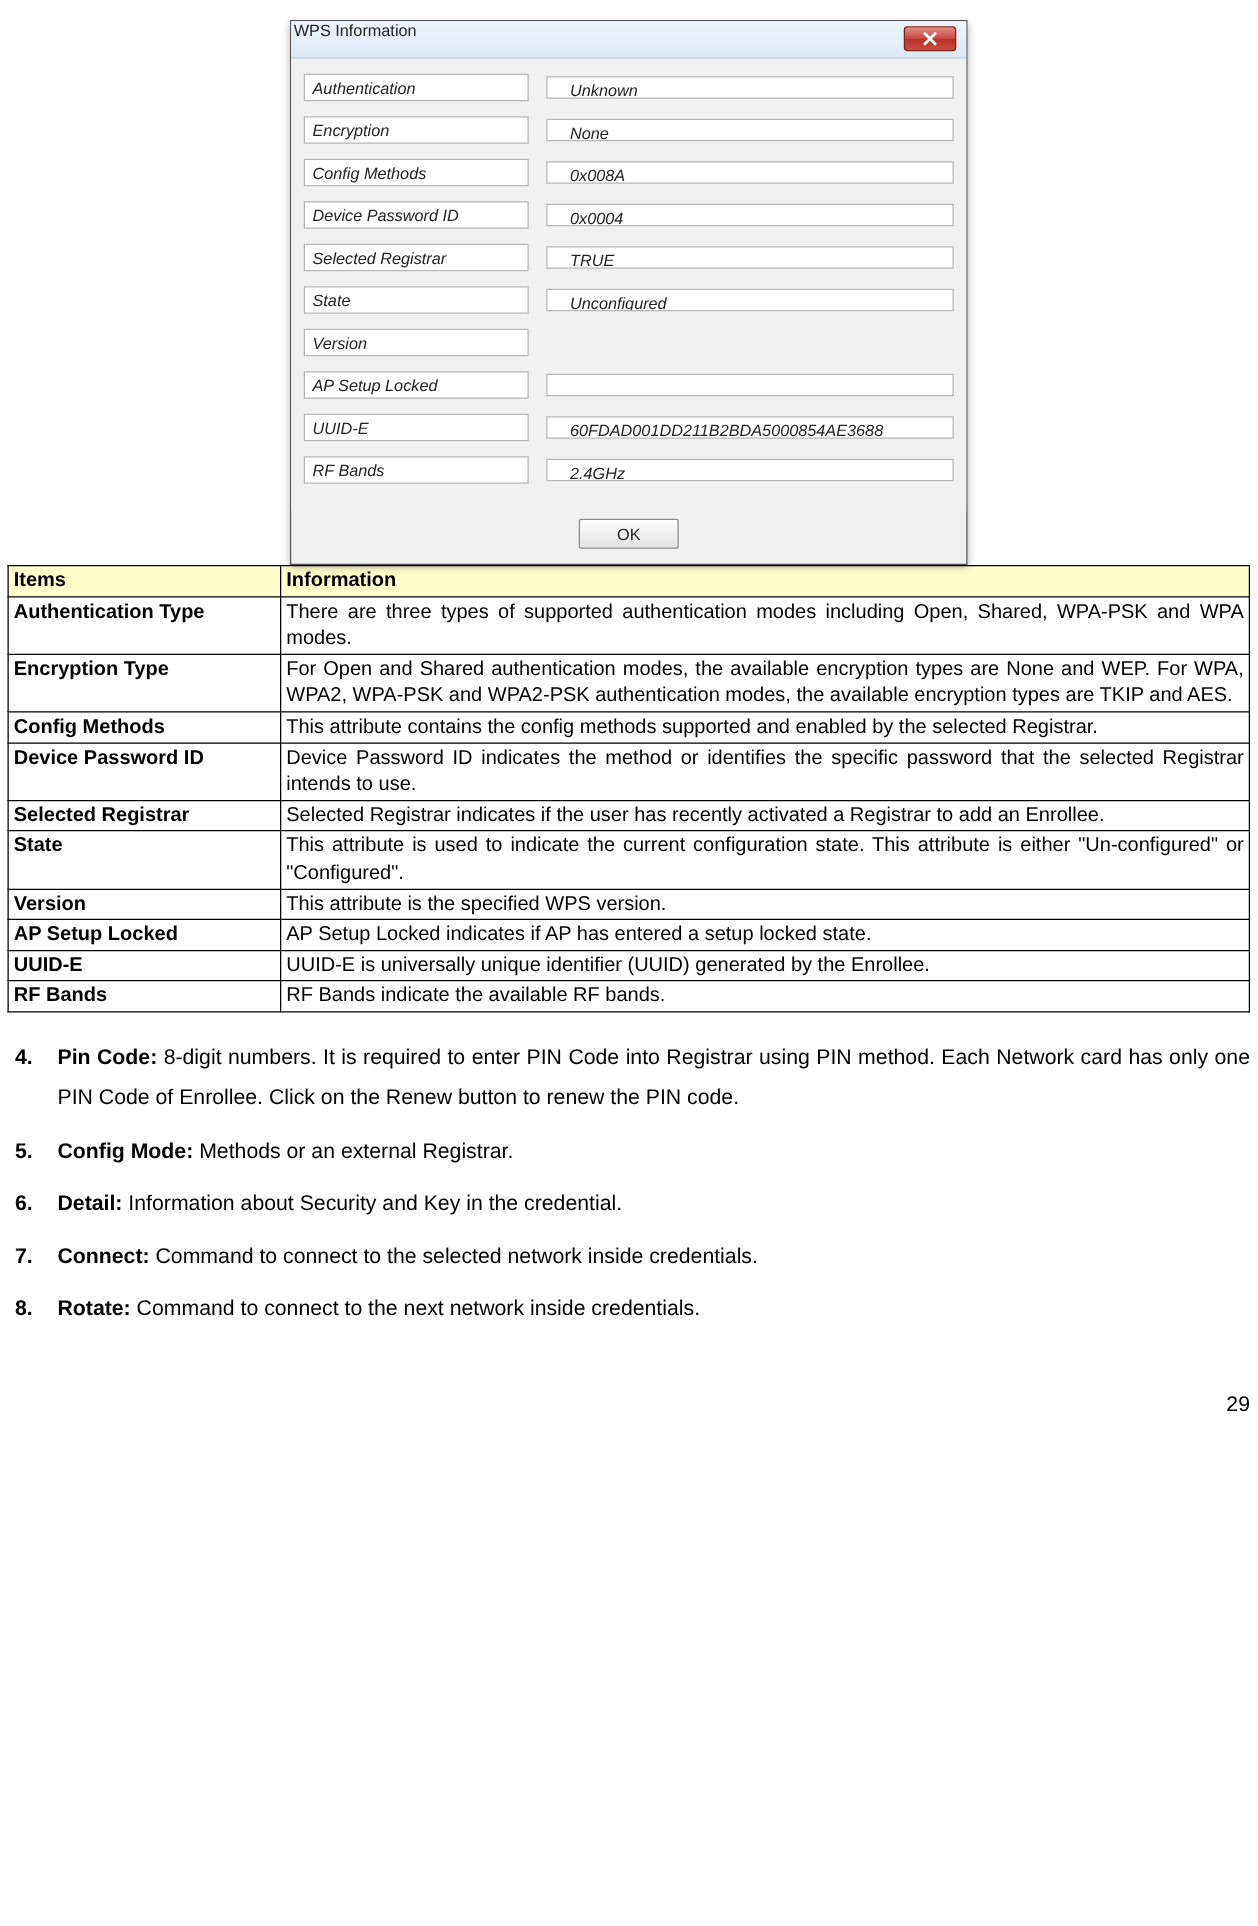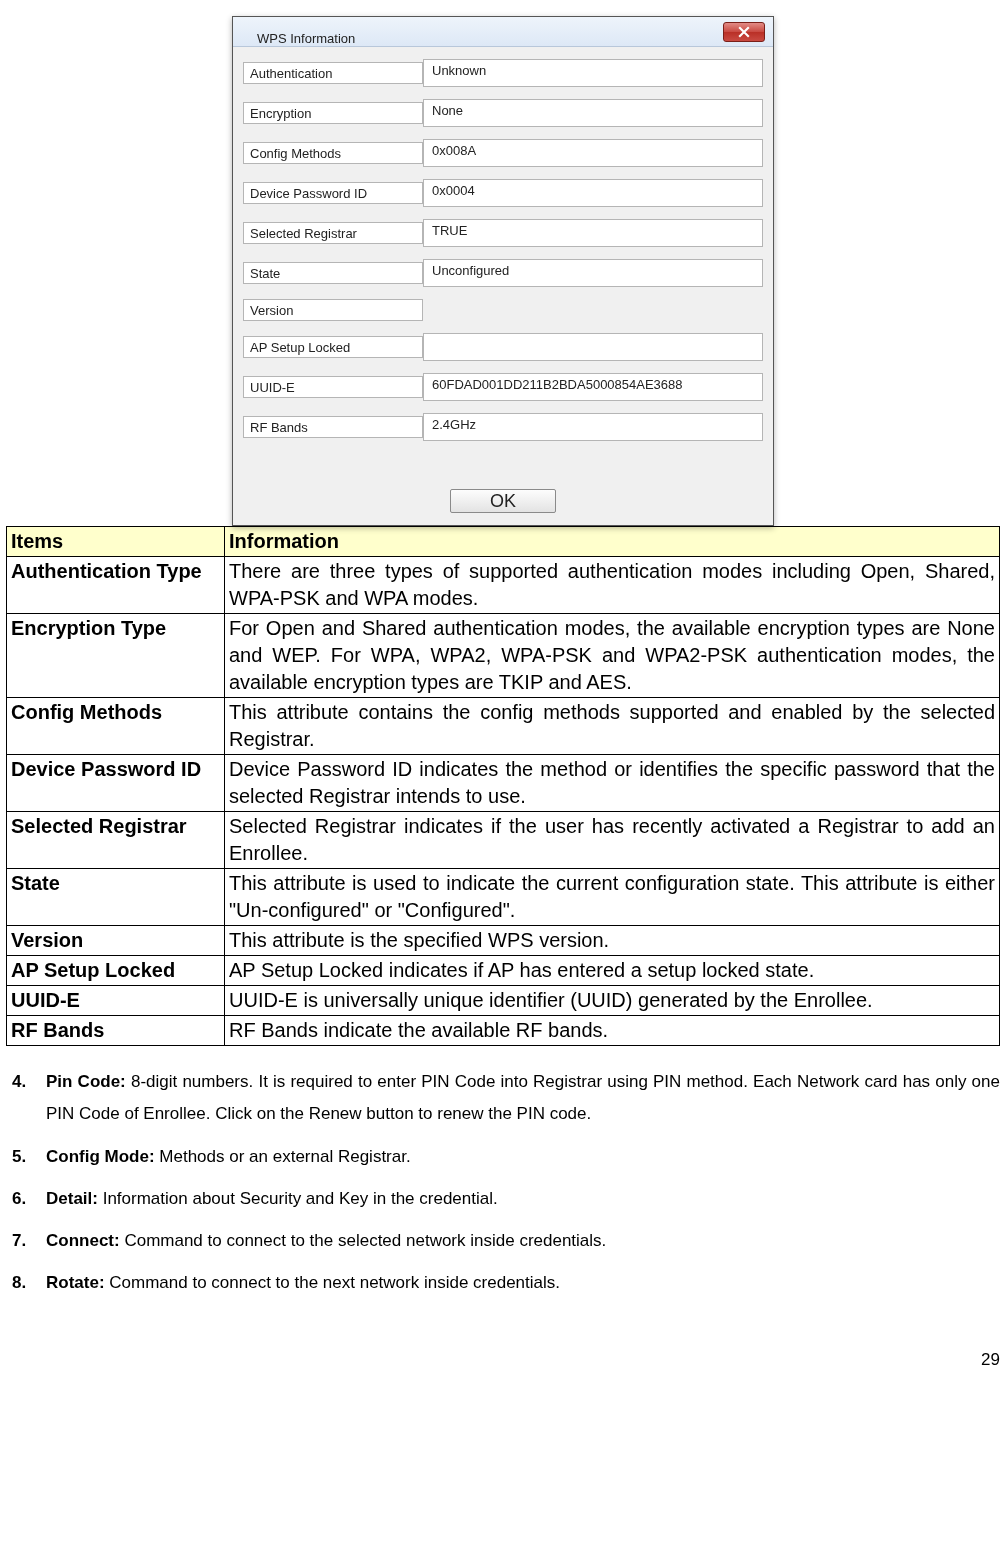--- a/index.html
+++ b/index.html
@@ -25,90 +25,91 @@
     box-shadow: 0 2px 6px rgba(0,0,0,0.3);
     font-family: "Segoe UI", Tahoma, sans-serif;
     font-size: 13px;
     color: #222;
   }
   .titlebar {
     height: 30px;
     background: linear-gradient(#eef4fb, #dde8f6);
     border-bottom: 1px solid #b8c7da;
     display: flex;
-    align-items: flex-end;
-    padding-left: 24px;
+    align-items: flex-start;
+    padding-left: 2px;
   }
   .titlebar-title { flex: 1; font-size: 13px; }
   .close-btn {
     width: 42px; height: 20px;
     margin: 4px 8px 4px 0;
     background: linear-gradient(#e28b86, #c94a42 49%, #b92f26 50%, #c94a42);
     border: 1px solid #7a1f19;
     border-radius: 3px;
     display: flex;
     align-items: center;
     justify-content: center;
   }
   .close-btn svg { width: 12px; height: 12px; }
   .dialog-body {
     padding: 12px 10px 10px 10px;
     background: #f0f0f0;
+    font-style: italic;
   }
   .field-row {
     display: flex;
     align-items: center;
     margin-bottom: 12px;
   }
   .field-label {
     width: 180px;
     height: 22px;
     line-height: 22px;
     padding-left: 6px;
     background: #fff;
     border: 1px solid #b5b5b5;
     font-size: 13px;
     color: #222;
   }
   .field-value {
     flex: 1;
-    height: 28px;
+    height: 18px;
     line-height: 22px;
-    padding-left: 8px;
+    margin-left: 14px;
+    padding-left: 18px;
     background: #fff;
     border: 1px solid #b5b5b5;
     font-size: 13px;
     color: #222;
     overflow: hidden;
     white-space: nowrap;
   }
   .dialog-footer {
     display: flex;
     justify-content: center;
     padding: 6px 0 12px 0;
   }
   .ok-btn {
-    width: 106px; height: 24px;
+    width: 80px; height: 24px;
     background: linear-gradient(#fdfdfd, #e3e3e3);
     border: 1px solid #8a8a8a;
     border-radius: 2px;
-    font-size: 18px;
+    font-size: 13px;
     display: flex;
     align-items: center;
     justify-content: center;
-    margin-top: 20px;
   }
 
   .intro-para { margin: 22px 0 12px 0; }
 
   
   table.info-table {
     width: 100%;
     border-collapse: collapse;
-    font-size: 20px;
+    font-size: 16px;
   }
   table.info-table th, table.info-table td {
     border: 1px solid #000;
     vertical-align: top;
     padding: 1px 4px 1px 4px;
     line-height: 1.35;
   }
   table.info-table th {
     background: #ffffcc;
     font-weight: bold;

